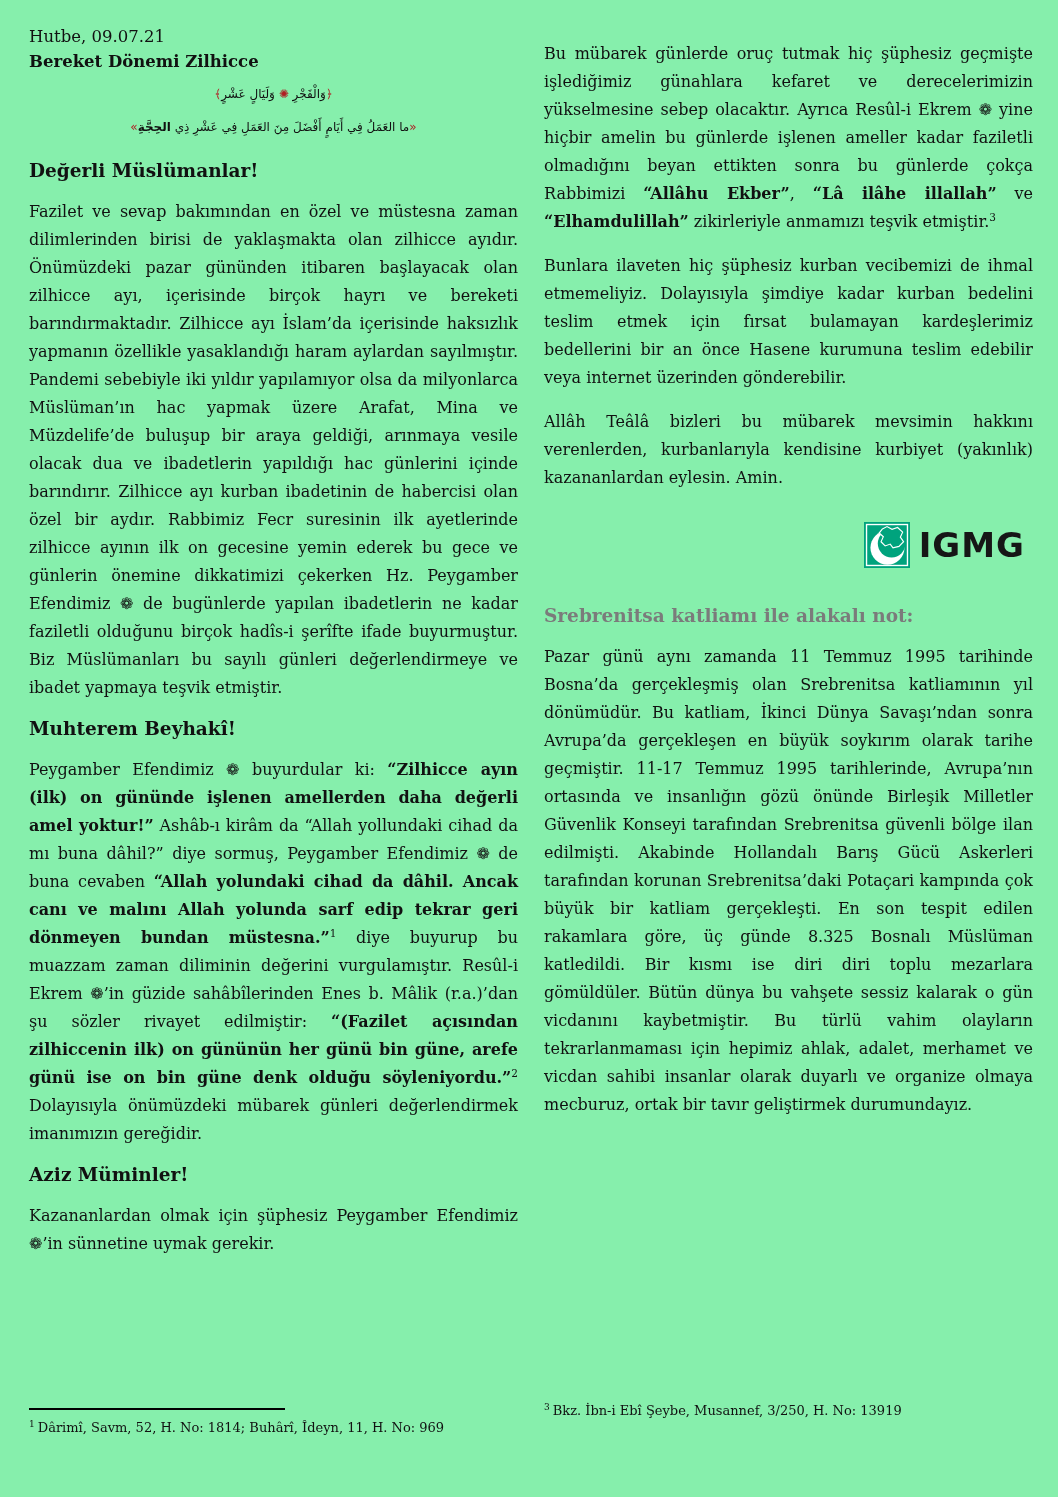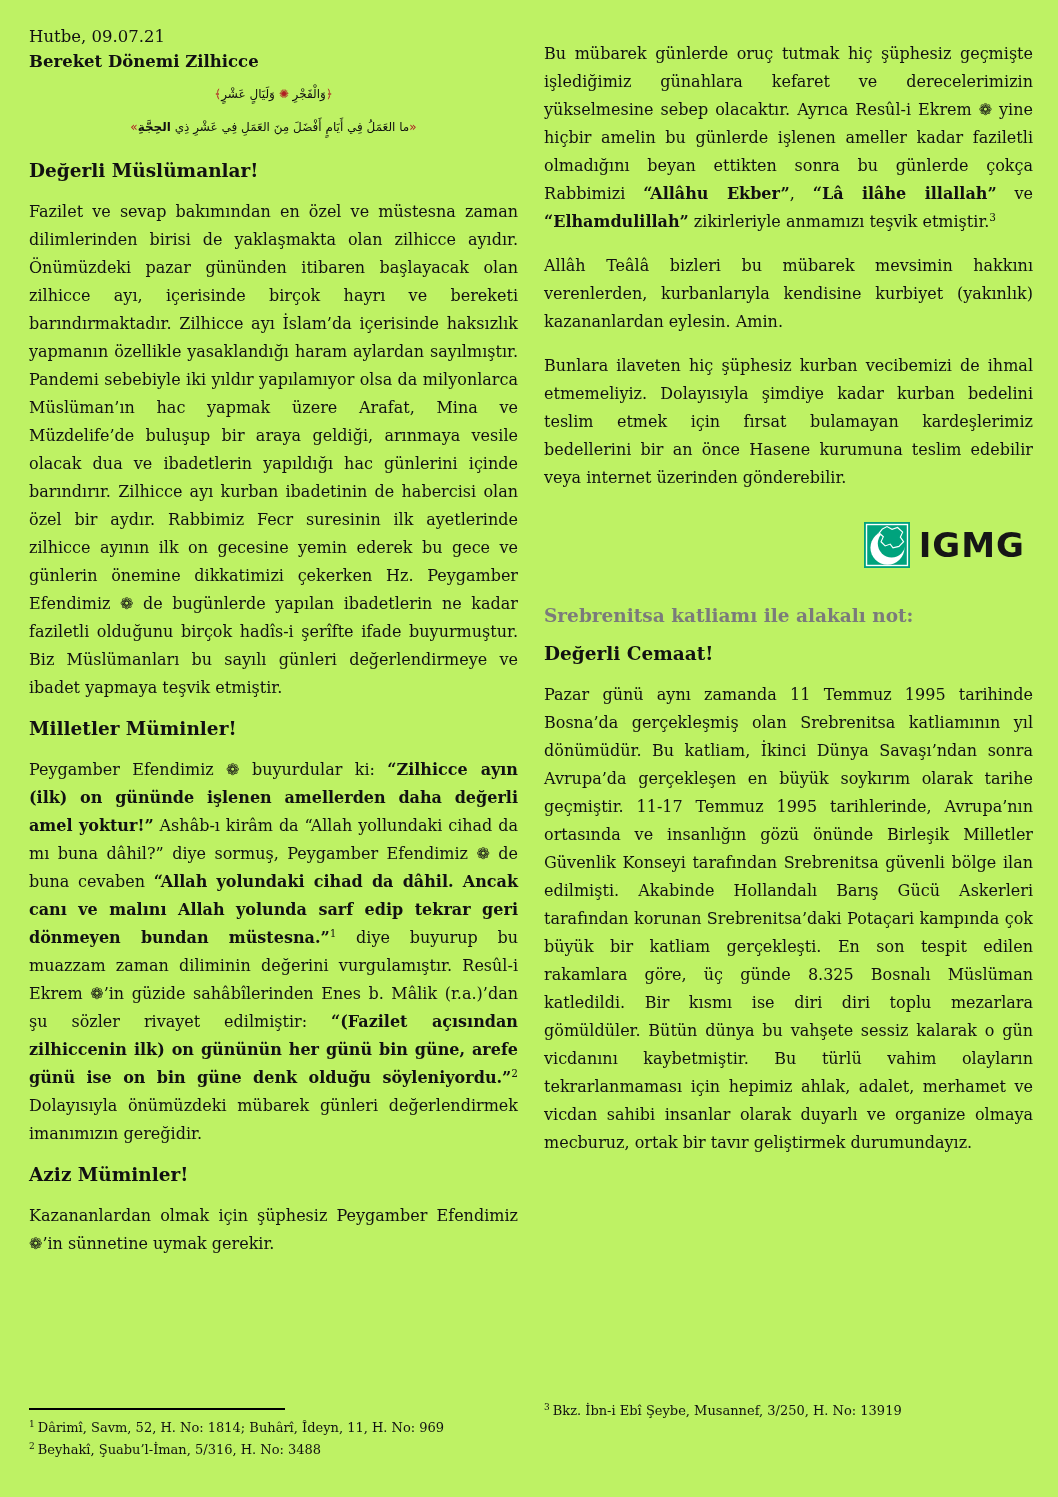--- a/index.html
+++ b/index.html
@@ -1,17 +1,17 @@
 <!DOCTYPE html>
 <html lang="tr" style="--red: #b01e23; --green: #00a37d; --gray: #7b7b7b;"><head>
 <meta charset="utf-8">
 <style>
   html,body{margin:0;padding:0;background:#ffffff;}
   .page{
-    position:relative;width:1058px;height:1497px;background:#bef264;
+    position:relative;width:1058px;height:1497px;background:#86efac;
     font-family:"DejaVu Serif","Liberation Serif",serif;color:#111;overflow:hidden;
   }
   .col{position:absolute;top:24px;width:489px;}
   .col-left{left:29px;}
   .col-right{left:544px;}
 
   .hdr-date{font-size:16.5px;line-height:25px;margin:0;}
   .hdr-title{font-size:16.5px;line-height:25px;margin:0 0 4px;font-weight:bold;}
 
   .arabic{direction:rtl;text-align:center;margin:4px 0 8px;
@@ -50,51 +50,49 @@
     <p class="hdr-title">Bereket Dönemi Zilhicce</p>
 
     <div class="arabic">
       <p class="ln"><span class="c-red">﴿</span><span>وَالْفَجْرِ </span><span class="c-red">✺</span><span> وَلَيَالٍ عَشْرٍ</span><span class="c-red">﴾</span></p>
       <p class="ln"><span class="c-red">«</span><span>ما العَمَلُ فِي أَيَامٍ أَفْضَلَ مِنَ العَمَلِ فِي عَشْرِ ذِي </span><span class="b">الحِجَّةِ</span><span class="c-red">»</span></p>
     </div>
 
     <h3 class="sect">Değerli Müslümanlar!</h3>
     <p class="body"><span>Fazilet ve sevap bakımından en özel ve müstesna zaman dilimlerinden birisi de yaklaşmakta olan zilhicce ayıdır. Önümüzdeki pazar gününden itibaren başlayacak olan zilhicce ayı, içerisinde birçok hayrı ve bereketi barındırmaktadır. Zilhicce ayı İslam’da içerisinde haksızlık yapmanın özellikle yasaklandığı haram aylardan sayılmıştır. Pandemi sebebiyle iki yıldır yapılamıyor olsa da milyonlarca Müslüman’ın hac yapmak üzere Arafat, Mina ve Müzdelife’de buluşup bir araya geldiği, arınmaya vesile olacak dua ve ibadetlerin yapıldığı hac günlerini içinde barındırır. Zilhicce ayı kurban ibadetinin de habercisi olan özel bir aydır. Rabbimiz Fecr suresinin ilk ayetlerinde zilhicce ayının ilk on gecesine yemin ederek bu gece ve günlerin önemine dikkatimizi çekerken Hz. Peygamber Efendimiz ❁ de bugünlerde yapılan ibadetlerin ne kadar faziletli olduğunu birçok hadîs-i şerîfte ifade buyurmuştur. Biz Müslümanları bu sayılı günleri değerlendirmeye ve ibadet yapmaya teşvik etmiştir.</span></p>
 
-    <h3 class="sect">Milletler Müminler!</h3>
+    <h3 class="sect">Muhterem Beyhakî!</h3>
     <p class="body"><span>Peygamber Efendimiz ❁ buyurdular ki: </span><span class="b">“Zilhicce ayın (ilk) on gününde işlenen amellerden daha değerli amel yoktur!”</span><span> Ashâb-ı kirâm da “Allah yollundaki cihad da mı buna dâhil?” diye sormuş, Peygamber Efendimiz ❁ de buna cevaben </span><span class="b">“Allah yolundaki cihad da dâhil. Ancak canı ve malını Allah yolunda sarf edip tekrar geri dönmeyen bundan müstesna.”</span><span class="sup">1</span><span> diye buyurup bu muazzam zaman diliminin değerini vurgulamıştır. Resûl-i Ekrem ❁’in güzide sahâbîlerinden Enes b. Mâlik (r.a.)’dan şu sözler rivayet edilmiştir: </span><span class="b">“(Fazilet açısından zilhiccenin ilk) on gününün her günü bin güne, arefe günü ise on bin güne denk olduğu söyleniyordu.”</span><span class="sup">2</span><span> Dolayısıyla önümüzdeki mübarek günleri değerlendirmek imanımızın gereğidir.</span></p>
 
     <h3 class="sect">Aziz Müminler!</h3>
     <p class="body"><span>Kazananlardan olmak için şüphesiz Peygamber Efendimiz ❁’in sünnetine uymak gerekir.</span></p>
   </div>
 
   <div class="col col-right">
     <p class="body"><span>Bu mübarek günlerde oruç tutmak hiç şüphesiz geçmişte işlediğimiz günahlara kefaret ve derecelerimizin yükselmesine sebep olacaktır. Ayrıca Resûl-i Ekrem ❁ yine hiçbir amelin bu günlerde işlenen ameller kadar faziletli olmadığını beyan ettikten sonra bu günlerde çokça Rabbimizi </span><span class="b">“Allâhu Ekber”</span><span>, </span><span class="b">“Lâ ilâhe illallah”</span><span> ve </span><span class="b">“Elhamdulillah”</span><span> zikirleriyle anmamızı teşvik etmiştir.</span><span class="sup">3</span></p>
+    <p class="body"><span>Bunlara ilaveten hiç şüphesiz kurban vecibemizi de ihmal etmemeliyiz. Dolayısıyla şimdiye kadar kurban bedelini teslim etmek için fırsat bulamayan kardeşlerimiz bedellerini bir an önce Hasene kurumuna teslim edebilir veya internet üzerinden gönderebilir.</span></p>
     <p class="body"><span>Allâh Teâlâ bizleri bu mübarek mevsimin hakkını verenlerden, kurbanlarıyla kendisine kurbiyet (yakınlık) kazananlardan eylesin. Amin.</span></p>
-    <p class="body"><span>Bunlara ilaveten hiç şüphesiz kurban vecibemizi de ihmal etmemeliyiz. Dolayısıyla şimdiye kadar kurban bedelini teslim etmek için fırsat bulamayan kardeşlerimiz bedellerini bir an önce Hasene kurumuna teslim edebilir veya internet üzerinden gönderebilir.</span></p>
 
     <div class="logo-row">
       <svg viewBox="0 0 100 100" width="46" height="46" aria-hidden="true">
         <rect x="0" y="0" width="100" height="100" fill="var(--green,#00a37d)"></rect>
         <rect x="5.5" y="5.5" width="89" height="89" fill="none" stroke="#ffffff" stroke-width="3"></rect>
         <circle cx="51" cy="56" r="37" fill="#ffffff"></circle>
         <circle cx="60" cy="47" r="30" fill="var(--green,#00a37d)"></circle>
         <path d="M40 15 L50 10 L61 16 L73 12 L84 22 L79 33 L86 43 L76 53 L63 56 L57 48 L46 52 L37 43 L42 32 L33 24 Z" fill="var(--green,#00a37d)" stroke="#ffffff" stroke-width="2.5"></path>
       </svg>
       <span class="logo-word">IGMG</span>
     </div>
 
     <h3 class="sect gray-head">Srebrenitsa katliamı ile alakalı not:</h3>
-    <h3 class="sect">Değerli Cemaat!</h3>
     <p class="body"><span>Pazar günü aynı zamanda 11 Temmuz 1995 tarihinde Bosna’da gerçekleşmiş olan Srebrenitsa katliamının yıl dönümüdür. Bu katliam, İkinci Dünya Savaşı’ndan sonra Avrupa’da gerçekleşen en büyük soykırım olarak tarihe geçmiştir. 11-17 Temmuz 1995 tarihlerinde, Avrupa’nın ortasında ve insanlığın gözü önünde Birleşik Milletler Güvenlik Konseyi tarafından Srebrenitsa güvenli bölge ilan edilmişti. Akabinde Hollandalı Barış Gücü Askerleri tarafından korunan Srebrenitsa’daki Potaçari kampında çok büyük bir katliam gerçekleşti. En son tespit edilen rakamlara göre, üç günde 8.325 Bosnalı Müslüman katledildi. Bir kısmı ise diri diri toplu mezarlara gömüldüler. Bütün dünya bu vahşete sessiz kalarak o gün vicdanını kaybetmiştir. Bu türlü vahim olayların tekrarlanmaması için hepimiz ahlak, adalet, merhamet ve vicdan sahibi insanlar olarak duyarlı ve organize olmaya mecburuz, ortak bir tavır geliştirmek durumundayız.</span></p>
   </div>
 
   <div class="fn fn-left">
     <hr class="fn-rule">
     <p><span class="sup">1</span><span>Dârimî, Savm, 52, H. No: 1814; Buhârî, Îdeyn, 11, H. No: 969</span></p>
-    <p><span class="sup">2</span><span>Beyhakî, Şuabu’l-İman, 5/316, H. No: 3488</span></p>
   </div>
 
   <div class="fn fn-right">
     <p><span class="sup">3</span><span>Bkz. İbn-i Ebî Şeybe, Musannef, 3/250, H. No: 13919</span></p>
   </div>
 
 </div>
 
 </body></html>

